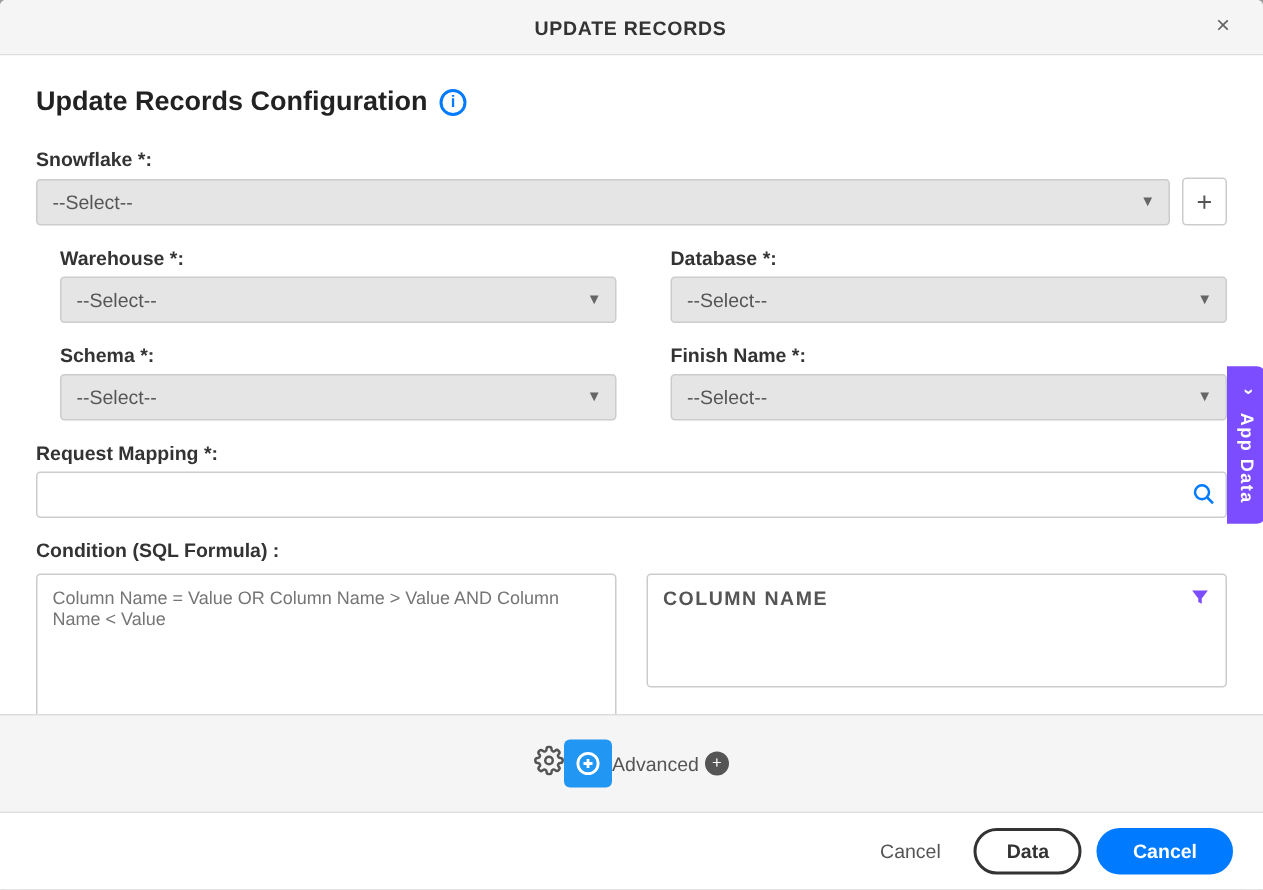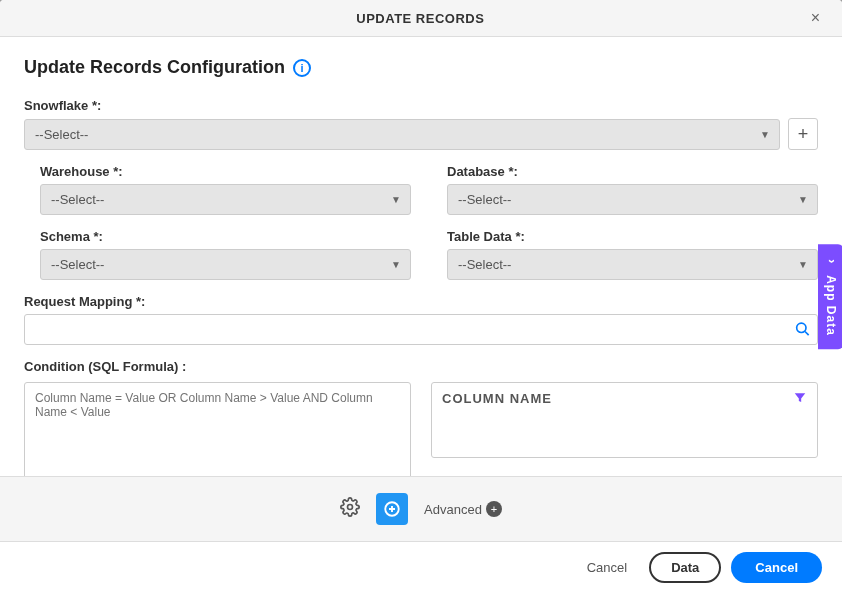--- a/index.html
+++ b/index.html
@@ -215,21 +215,21 @@
       color: #7c4dff;
       font-size: 14px;
     }
     .modal-footer-bar {
       background: #f5f5f5;
       border-top: 1px solid #ddd;
       padding: 16px 20px;
       display: flex;
       align-items: center;
       justify-content: center;
-      gap: 16px;
+      gap: 0;
       min-height: 50px;
     }
     .gear-icon-btn {
       background: none;
       border: none;
       cursor: pointer;
       color: #555;
       font-size: 18px;
     }
     .connector-icon-btn {
@@ -383,21 +383,21 @@
         <div class="form-group">
           <div class="form-label">Schema *:</div>
           <div class="select-wrapper">
             <select class="form-select">
               <option>--Select--</option>
             </select>
             <span class="select-arrow">▼</span>
           </div>
         </div>
         <div class="form-group">
-          <div class="form-label">Table Data *:</div>
+          <div class="form-label">Finish Name *:</div>
           <div class="select-wrapper">
             <select class="form-select">
               <option>--Select--</option>
             </select>
             <span class="select-arrow">▼</span>
           </div>
         </div>
       </div>
 
       <div class="request-mapping-row">

